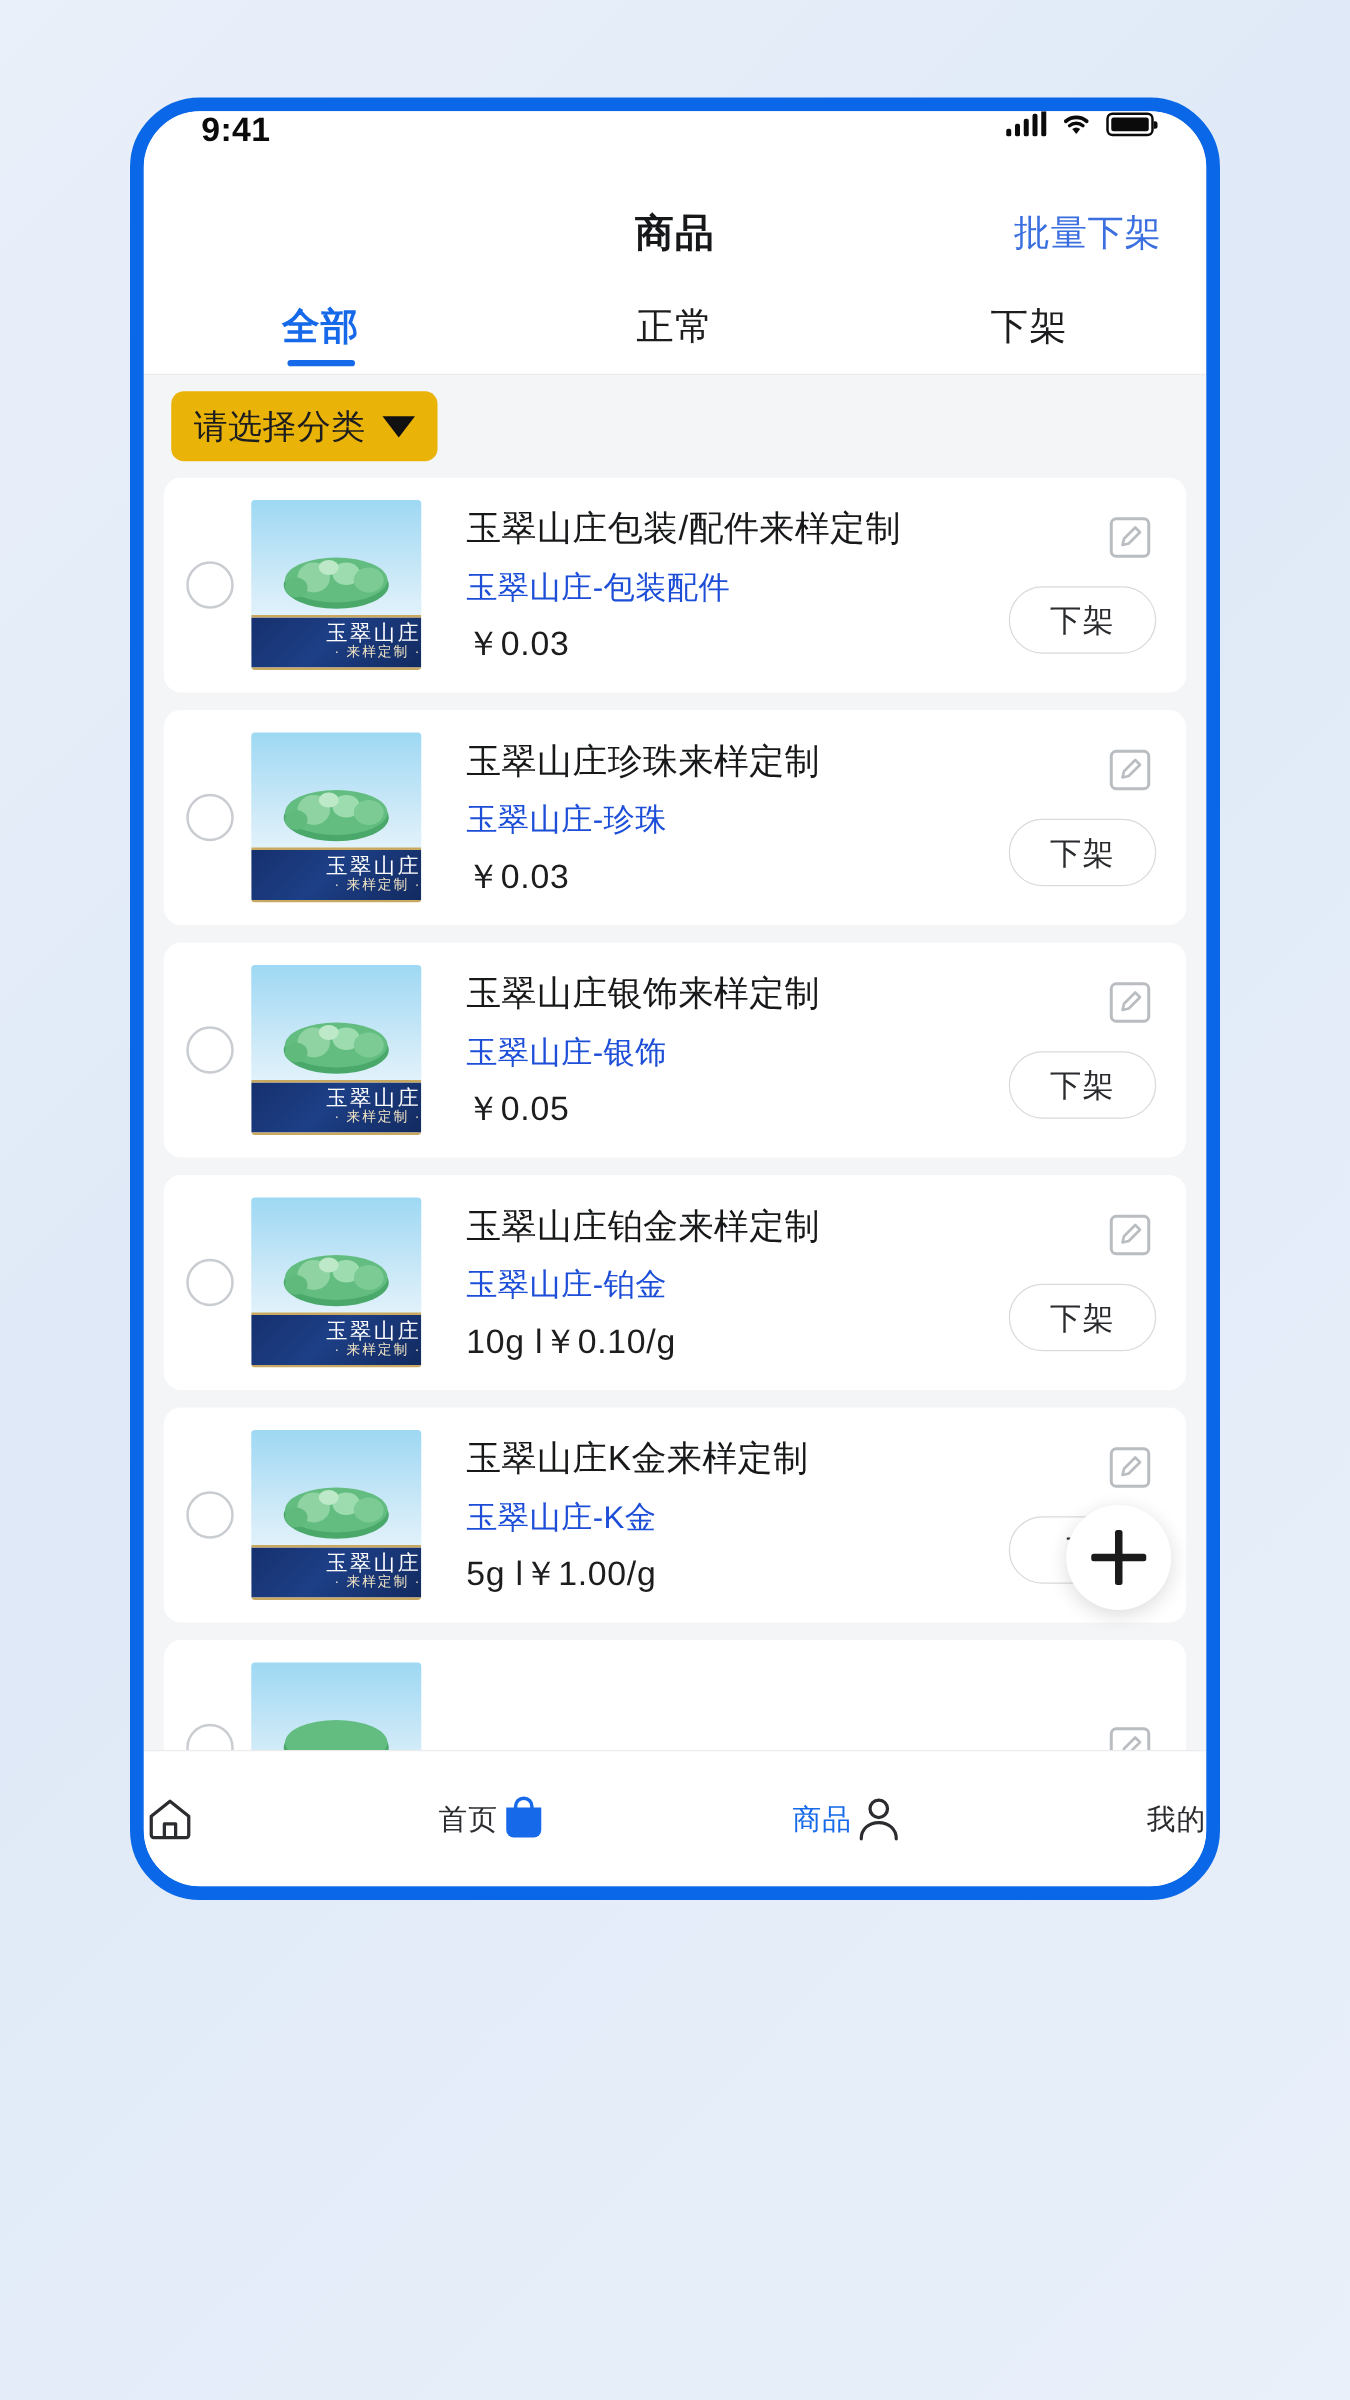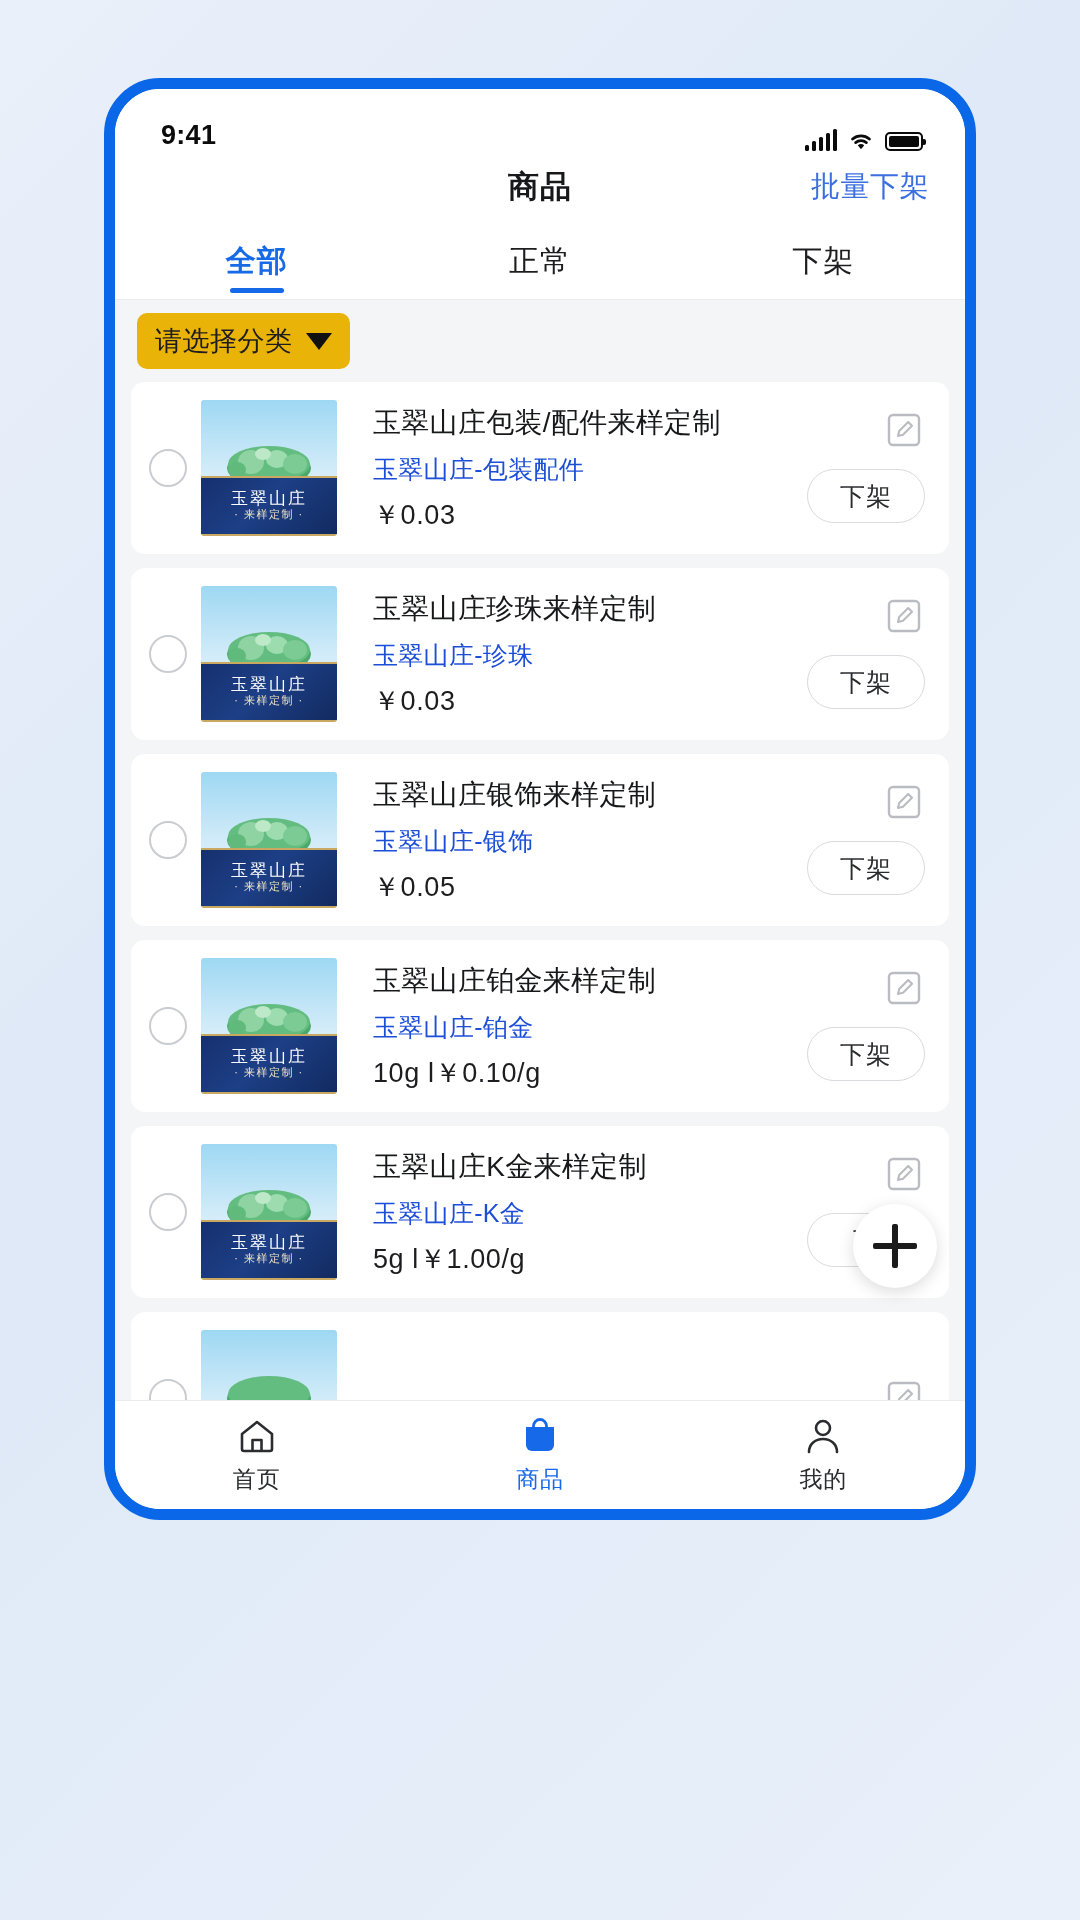--- a/index.html
+++ b/index.html
@@ -38,21 +38,21 @@
     overflow: hidden;
     display: flex;
     flex-direction: column;
   }
 
   
   .status-bar {
     height: 62px;
     background: #ffffff;
     display: flex;
-    align-items: flex-end;
+    align-items: flex-start;
     justify-content: space-between;
     padding: 0 42px 0 46px;
     box-sizing: border-box;
     flex: 0 0 auto;
     gap: 36px;
   }
   .status-time {
     font-size: 27px;
     font-weight: bold;
     color: #0b0b0b;
@@ -243,27 +243,27 @@
     position: absolute;
     left: 50%;
     top: 46%;
     transform: translate(-50%, -50%);
     width: 104px;
     height: 58px;
   }
   .thumb .banner {
     position: absolute;
     left: 0; right: 0; bottom: 0;
-    height: 60px;
+    height: 44px;
     background: linear-gradient(135deg, #16306e 0%, #1d3f86 45%, #122a60 100%);
     border-top: 2px solid #c9a961;
     border-bottom: 2px solid #c9a961;
     display: flex;
     flex-direction: column;
-    align-items: center;
+    align-items: flex-end;
     justify-content: center;
     box-sizing: border-box;
   }
   .banner-main {
     font-size: 17px;
     color: #ffffff;
     letter-spacing: 2px;
     line-height: 1.05;
   }
   .banner-sub {
@@ -373,23 +373,23 @@
     background: #ffffff;
     border-top: 1px solid #ececec;
     display: flex;
     align-items: center;
     flex: 0 0 auto;
     z-index: 30;
   }
   .tabbar-item {
     flex: 1;
     display: flex;
-    flex-direction: column;
-    align-items: center;
-    justify-content: center;
+    flex-direction: row;
+    align-items: center;
+    justify-content: space-between;
     gap: 7px;
   }
   .tabbar-icon { width: 42px; height: 42px; display: block; }
   .tabbar-label {
     font-size: 23px;
     color: #2b2c2f;
     letter-spacing: 0.8px;
   }
   .tabbar-item.active .tabbar-label { color: #1669e8; }
 </style>

